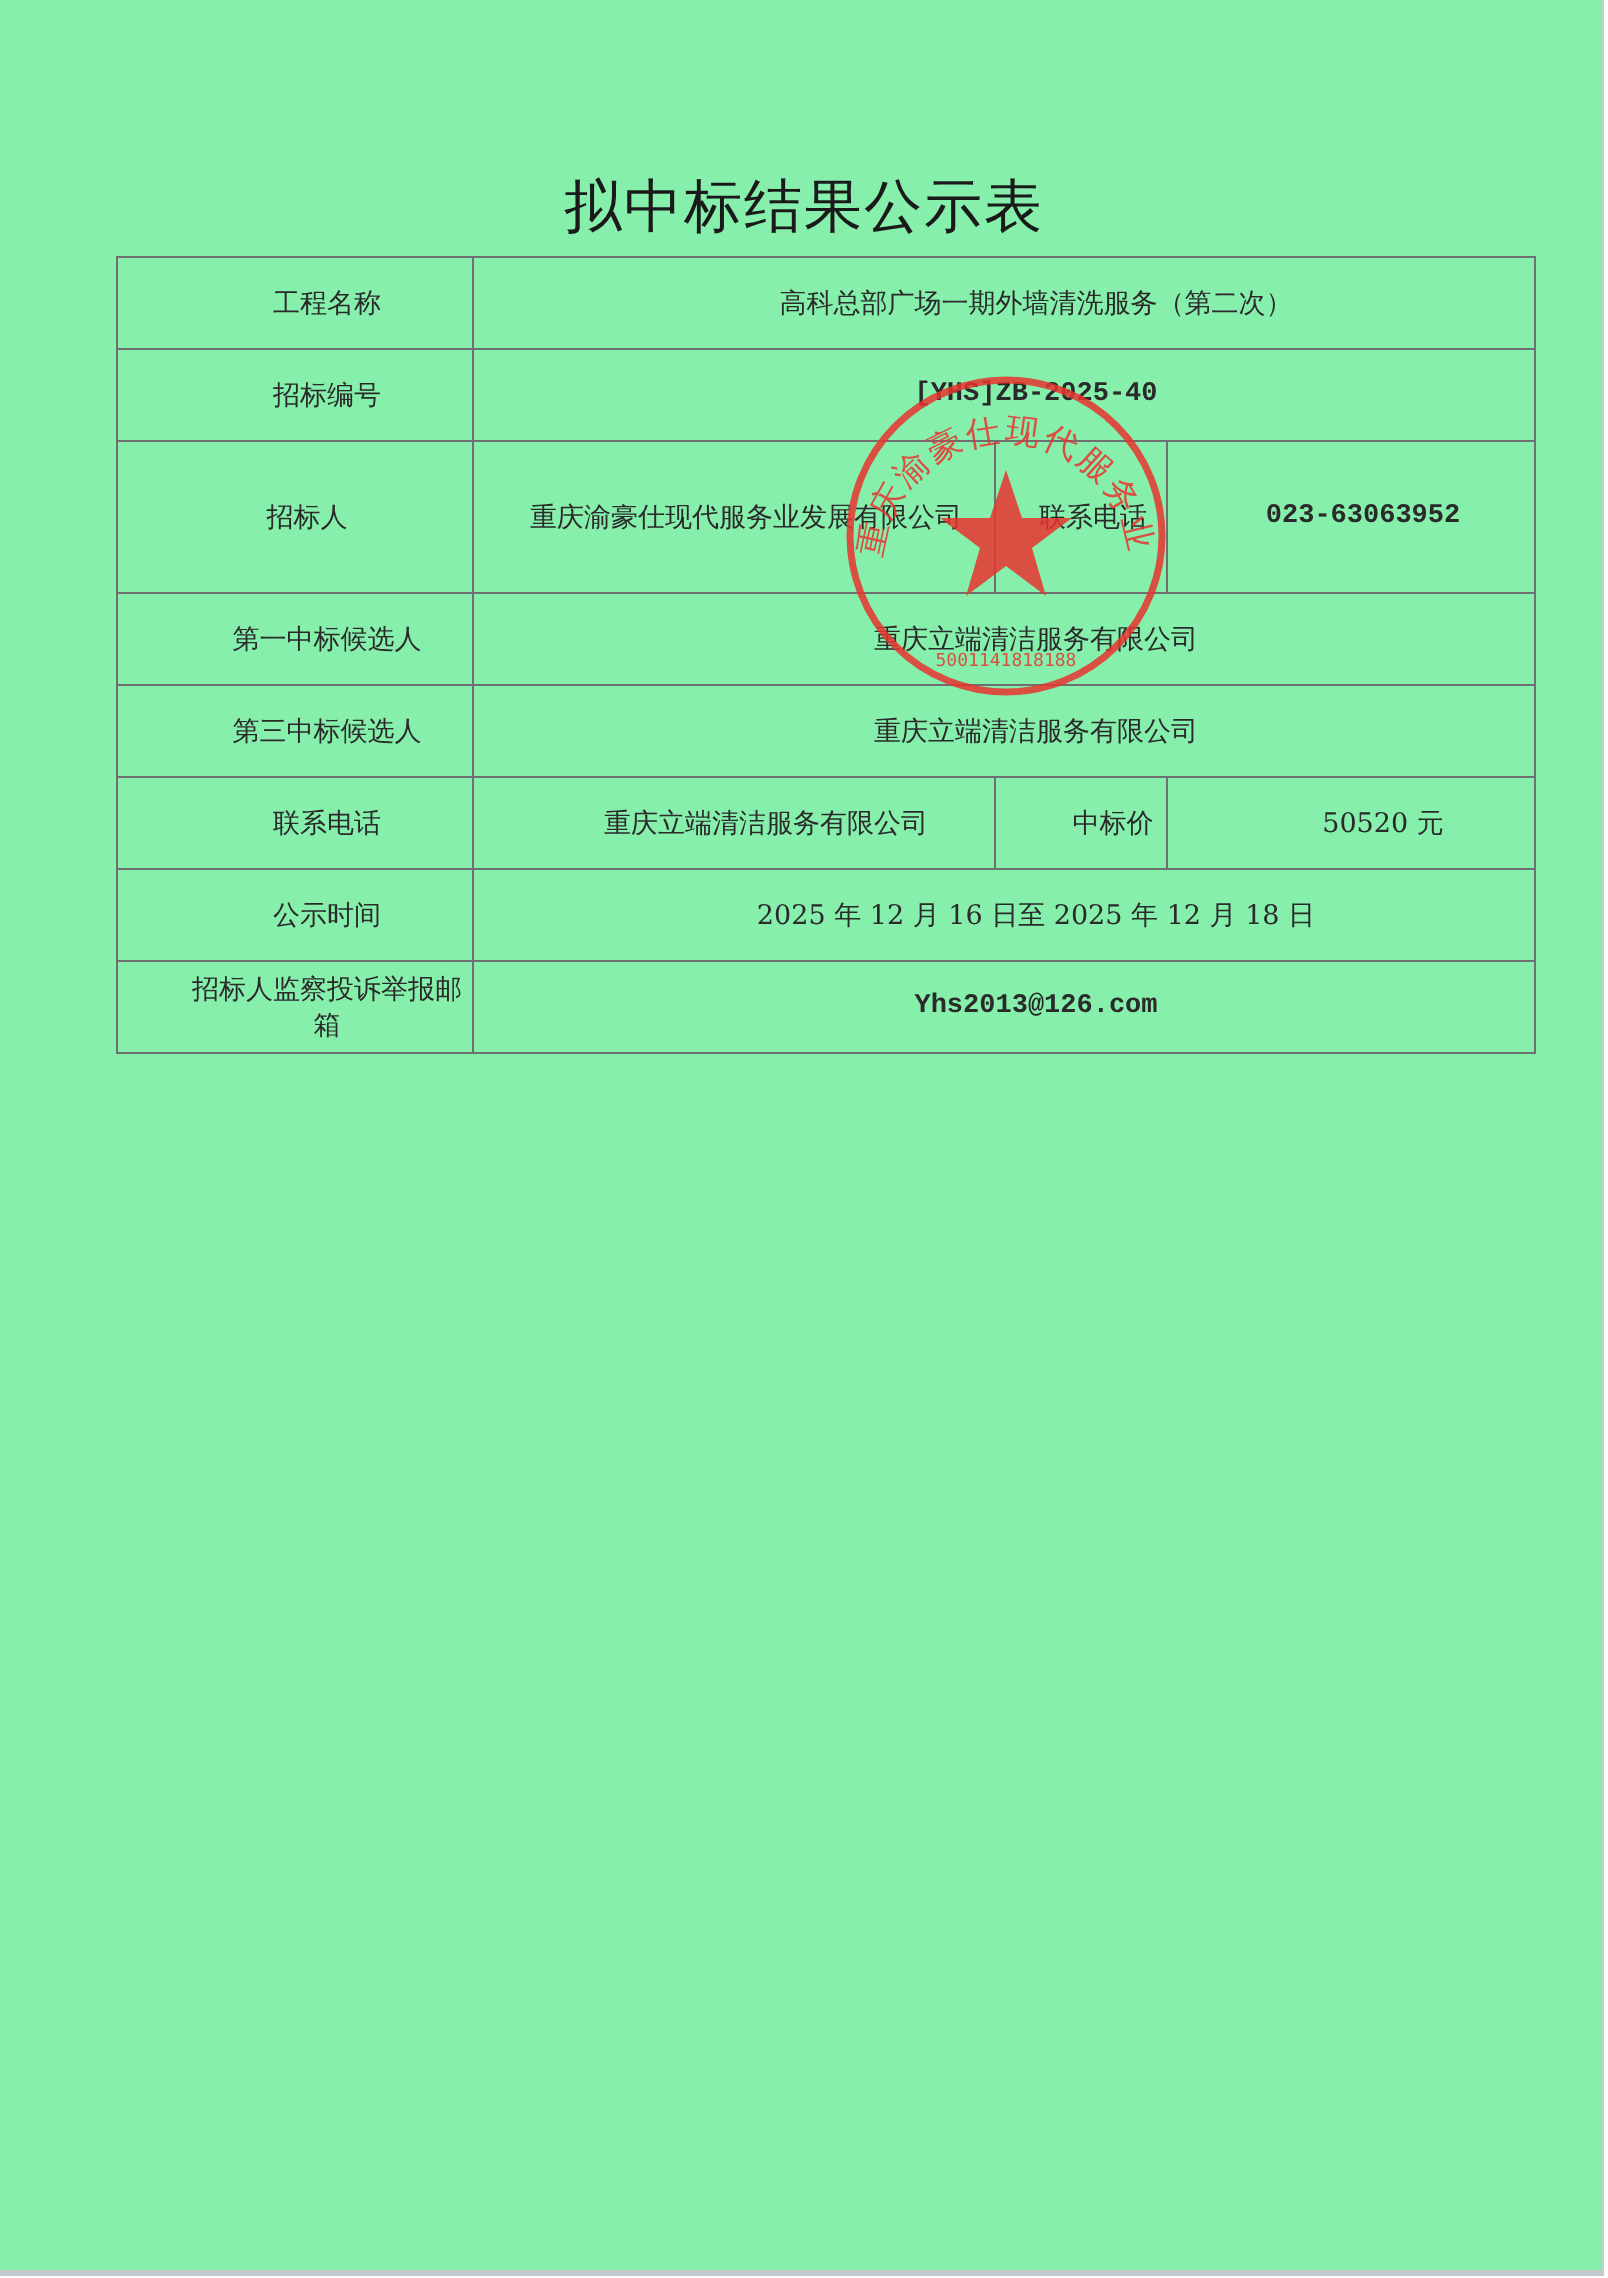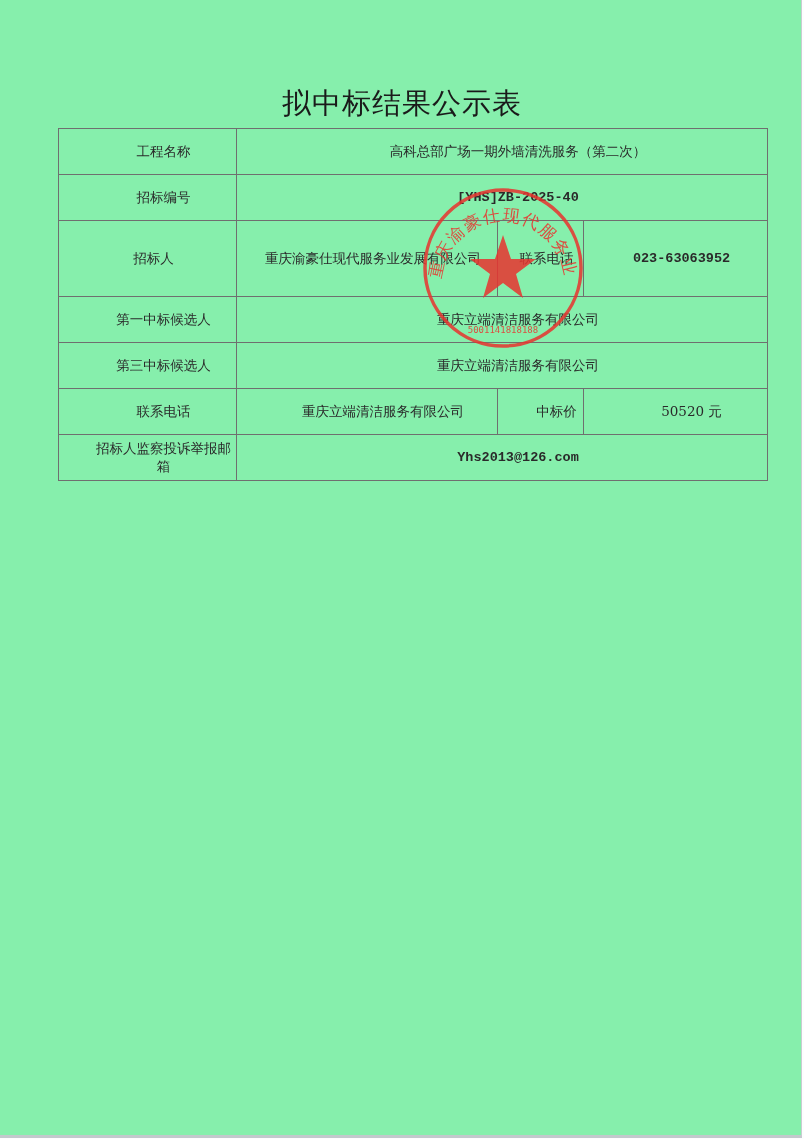--- a/index.html
+++ b/index.html
@@ -79,20 +79,24 @@
       <td>第三中标候选人</td>
       <td colspan="3">重庆立端清洁服务有限公司</td>
     </tr>
     <tr class="h46">
       <td>联系电话</td>
       <td>重庆立端清洁服务有限公司</td>
       <td>中标价</td>
       <td>50520 元</td>
     </tr>
     <tr class="h46">
+      <td>公示时间</td>
+      <td colspan="3">2025 年 12 月 16 日至 2025 年 12 月 18 日</td>
+    </tr>
+    <tr class="h46">
       <td class="bold">招标人监察投诉举报邮箱</td>
       <td colspan="3" class="mono">Yhs2013@126.com</td>
     </tr>
   </tbody>
     </table>
 
   <svg class="stamp" viewBox="0 0 180 170">
     <defs>
       <path id="sealArc" d="M 28 100 A 62 62 0 1 1 152 100"></path>
     </defs>

